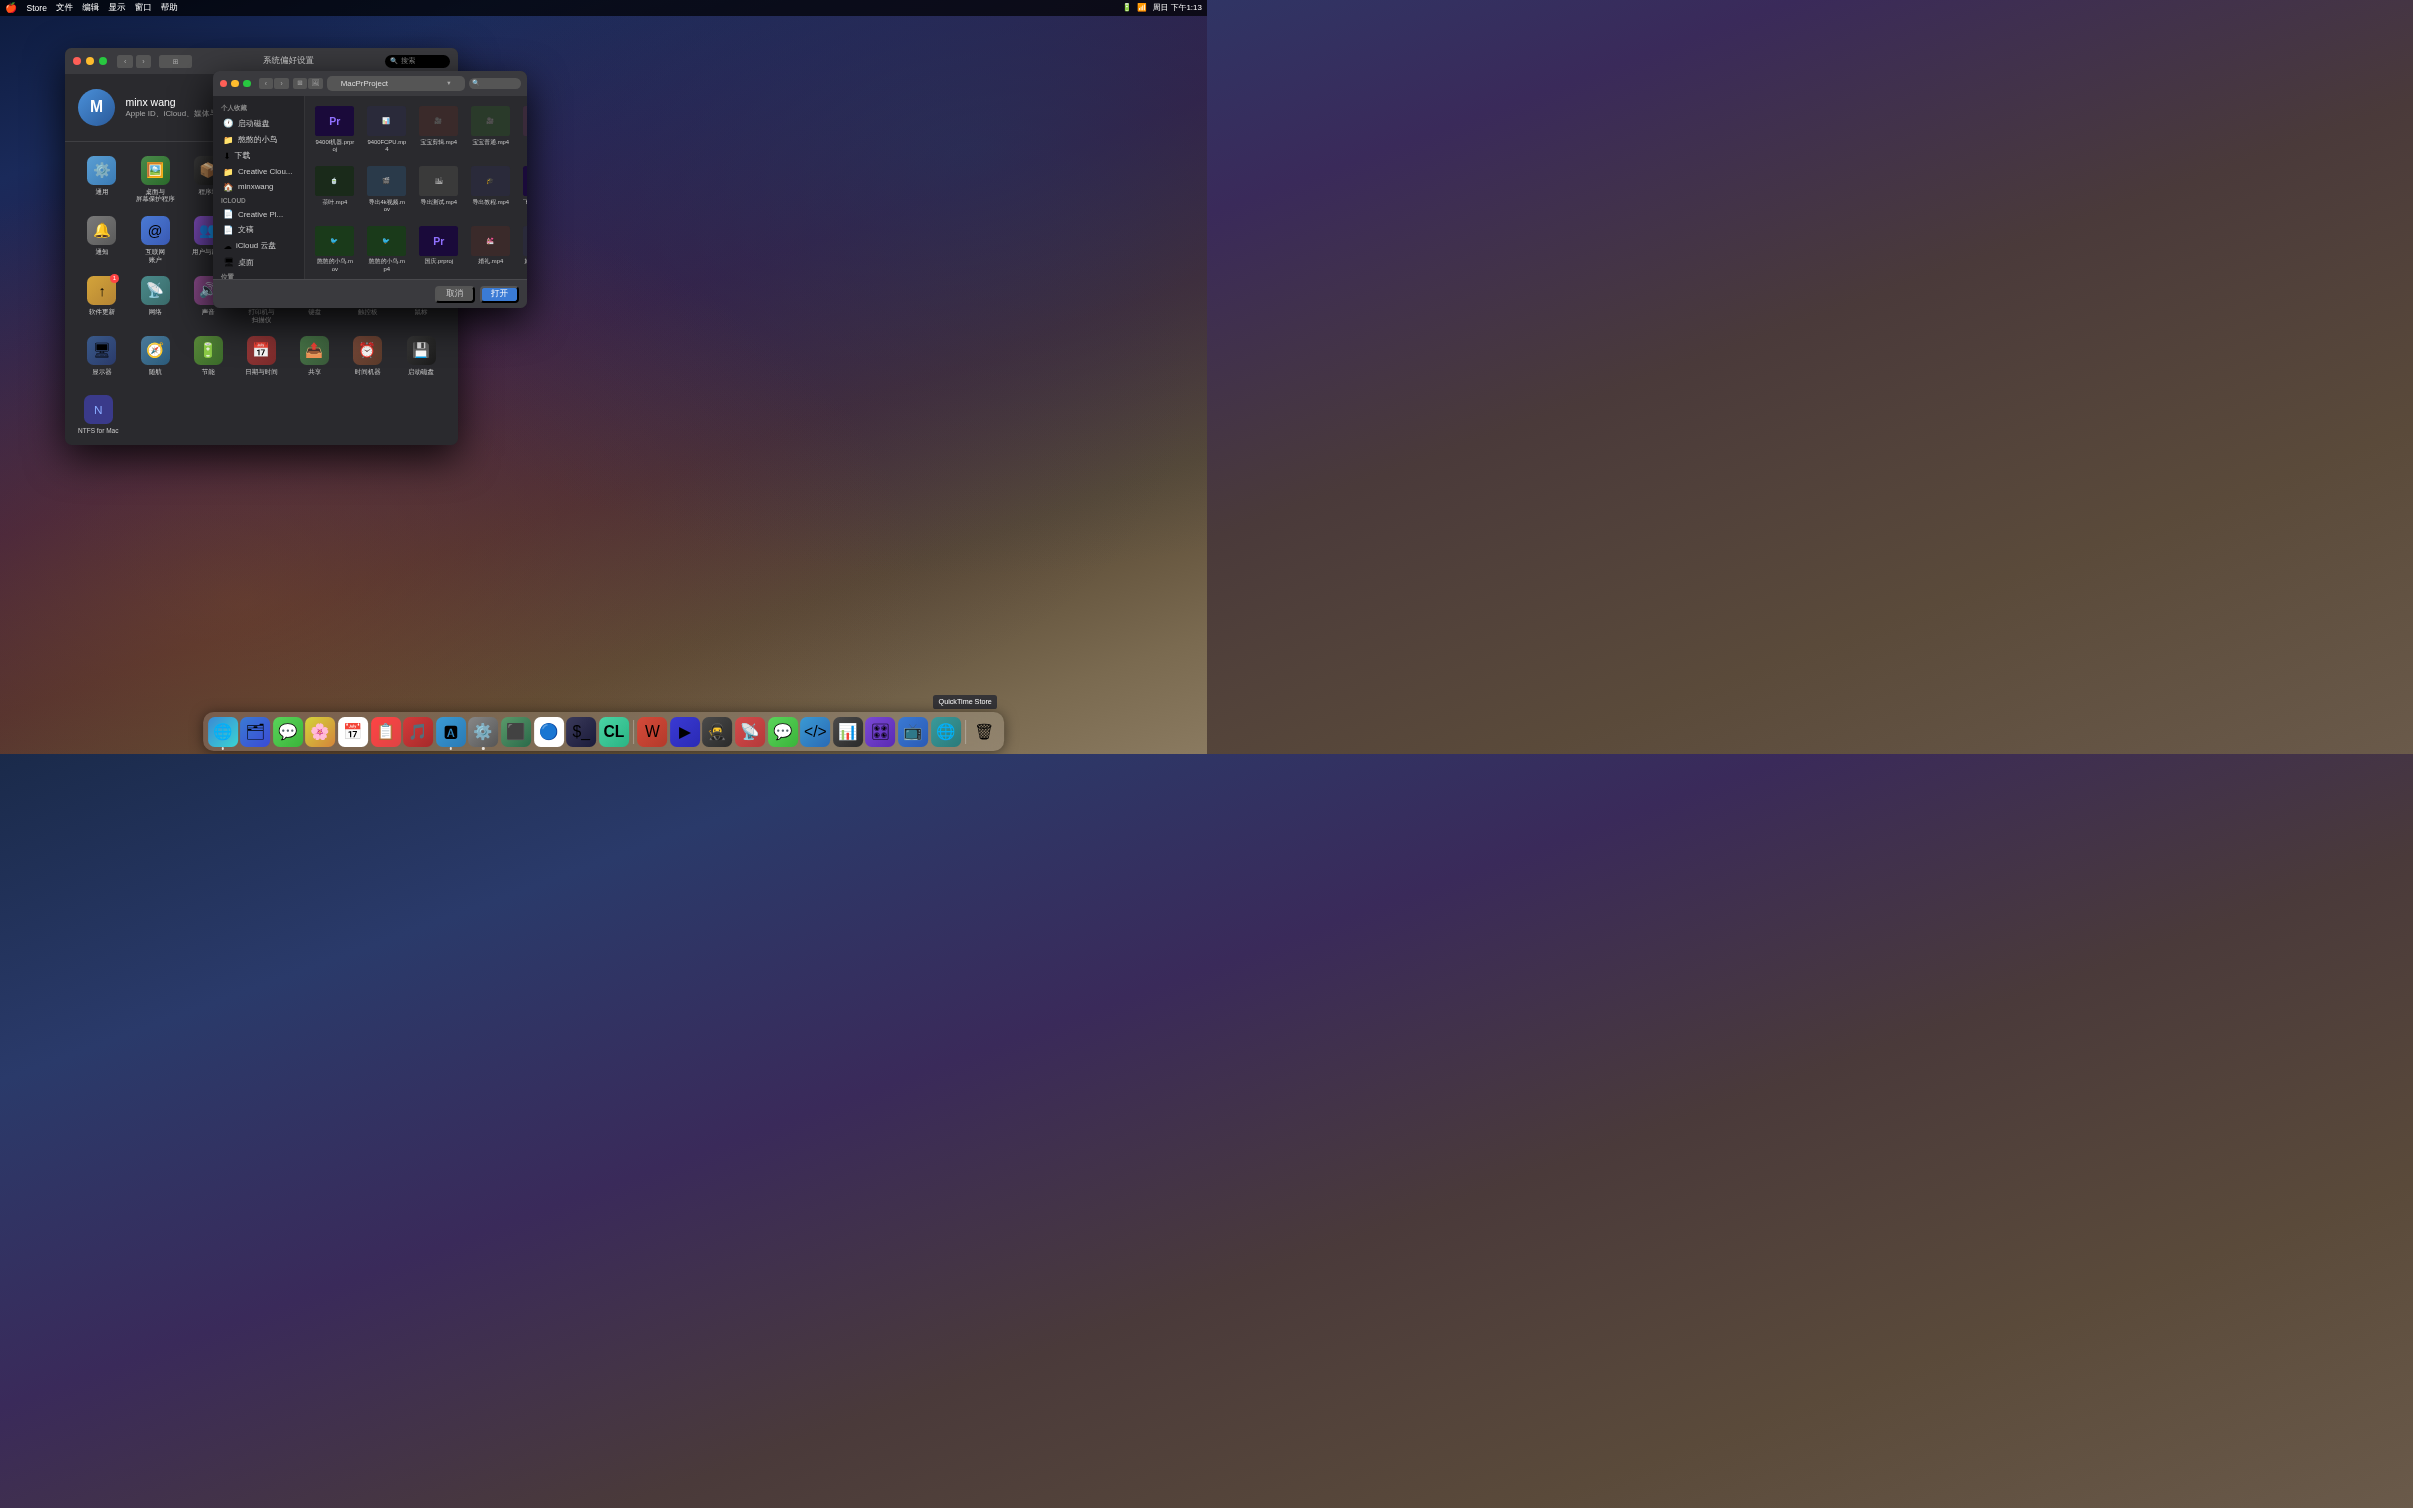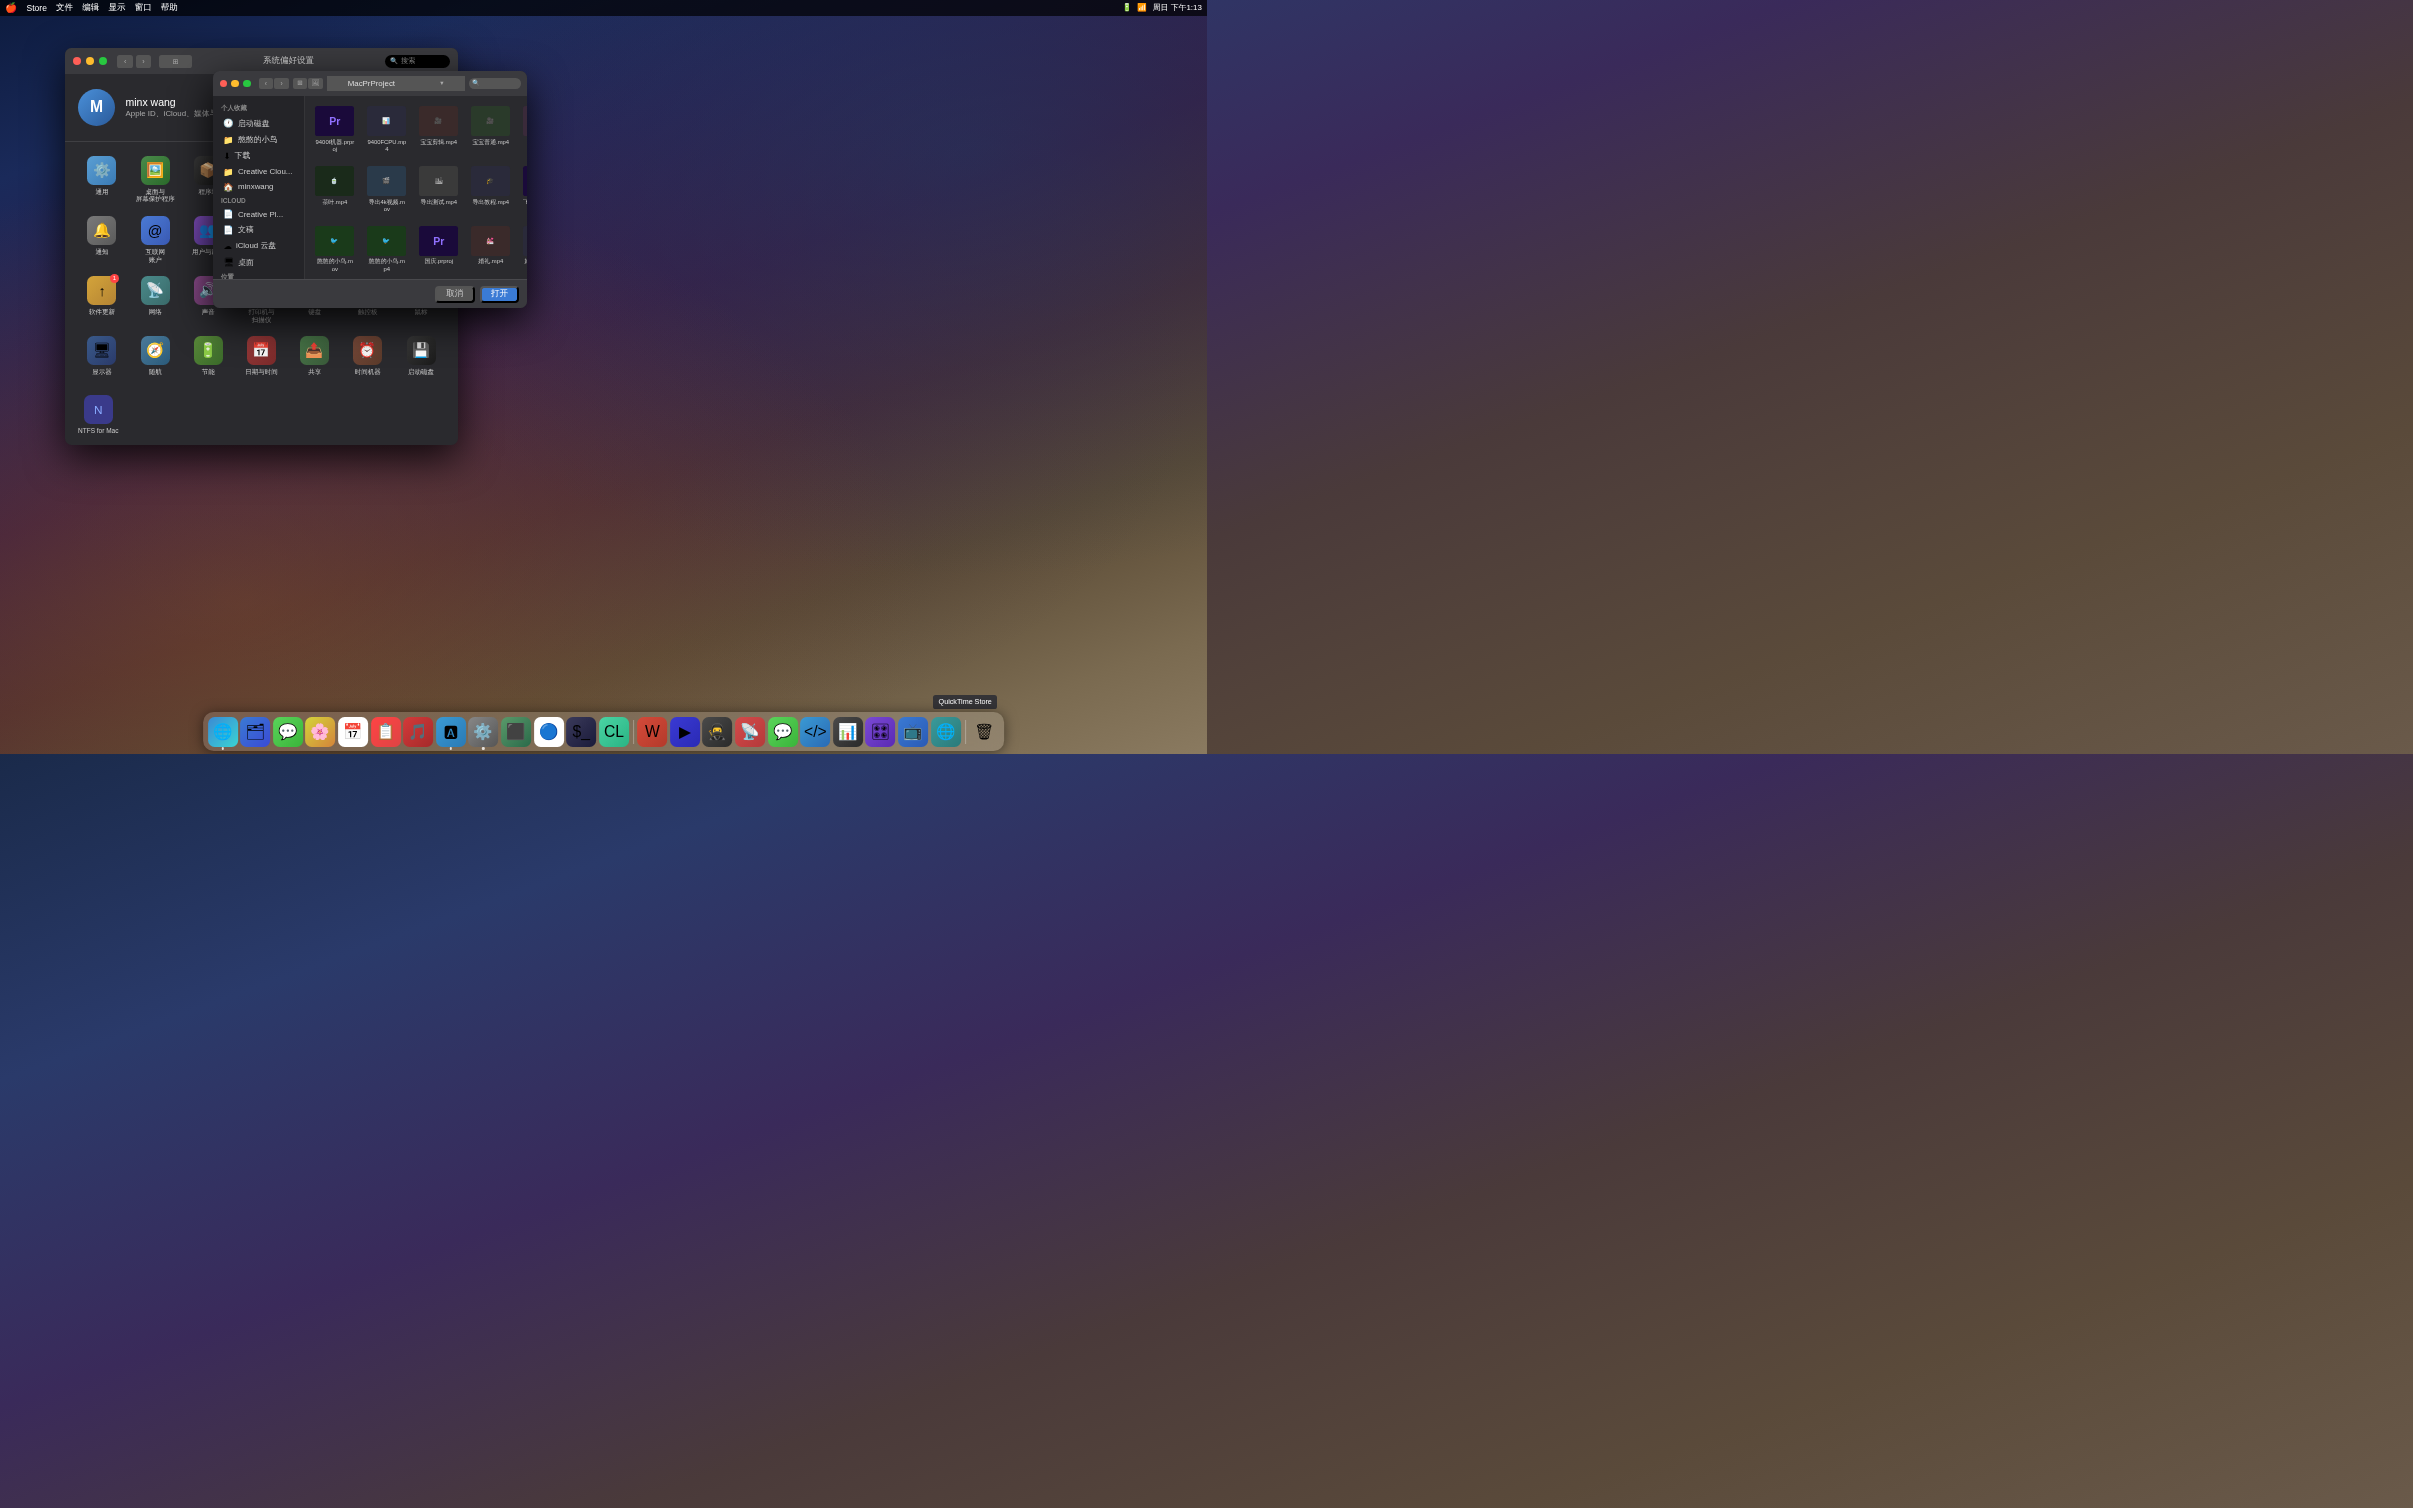--- a/index.html
+++ b/index.html
@@ -287,24 +287,24 @@
       display: flex;
       align-items: center;
       justify-content: center;
       font-size: 6.5px;
       color: #aaa;
     }
     .file-dialog-folder {
       flex: 1;
       height: 14.4px;
       background: #555;
-      border-radius: 0;
-      display: flex;
-      align-items: center;
-      padding: 0 21px;
+      border-radius: 5px;
+      display: flex;
+      align-items: center;
+      padding: 0 14px;
       color: #ddd;
       font-size: 7.9px;
       gap: 7px;
     }
     .folder-chevron {
       margin-left: auto;
       color: #aaa;
       font-size: 6.5px;
     }
     .file-search {
@@ -936,21 +936,21 @@
   </div>
 
   <div class="dock-item" style="background:white;border-radius:6.5px;">
     <span>🔵</span>
   </div>
 
   <div class="dock-item" style="background:linear-gradient(135deg,#3a3a5a,#1a1a3a);border-radius:6.5px;">
     <span>$_</span>
   </div>
 
-  <div class="dock-item" style="background:linear-gradient(135deg,#4ad4a4,#2ab484);border-radius:6.5px;">
+  <div class="dock-item" style="background:linear-gradient(135deg,#4ad4a4,#2ab484);border-radius:6.5px;font-weight:bold;">
     <span>CL</span>
   </div>
   <div class="dock-divider"></div>
 
   <div class="dock-item" style="background:linear-gradient(135deg,#d44a3a,#b43a2a);border-radius:6.5px;">
     <span>W</span>
   </div>
 
   <div class="dock-item" style="background:linear-gradient(135deg,#3a3ad4,#2a2ab4);border-radius:6.5px;">
     <span>▶</span>

